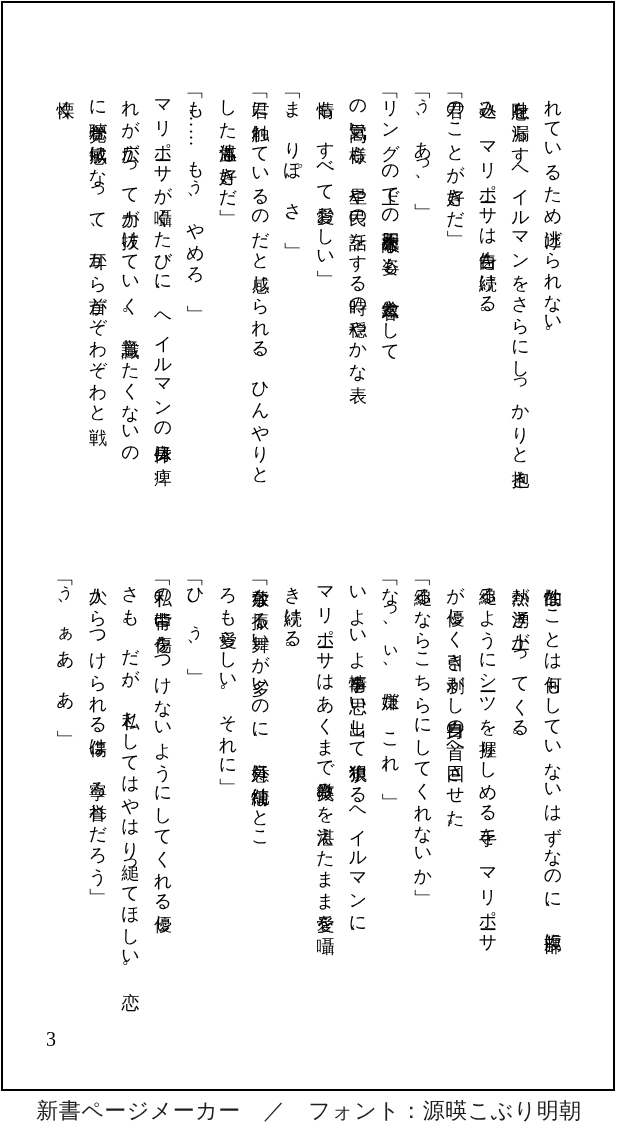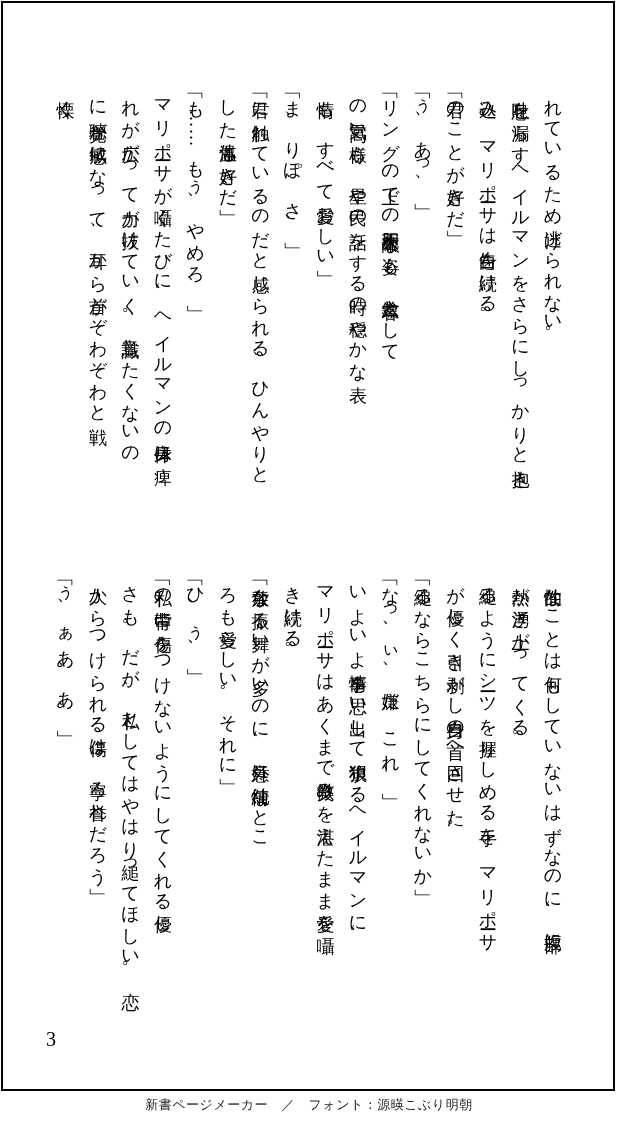--- a/index.html
+++ b/index.html
@@ -44,21 +44,21 @@
     top: 1028px;
     font-size: 20px;
     color: #000000;
   }
   .footer {
     position: absolute;
     left: 0;
     top: 1096px;
     width: 618px;
     text-align: center;
-    font-size: 13px;
+    font-size: 22px;
     letter-spacing: 0.5px;
     color: #1f1f1f;
   }
 </style>
 </head>
 <body>
 
 <div class="page">
   <div class="frame"></div>
   <div class="tblock upper">れているため逃げられない。

